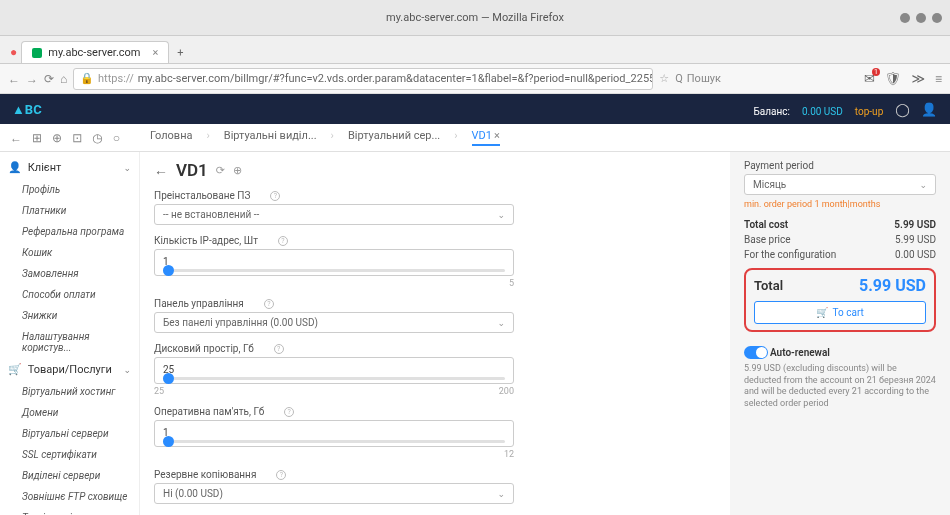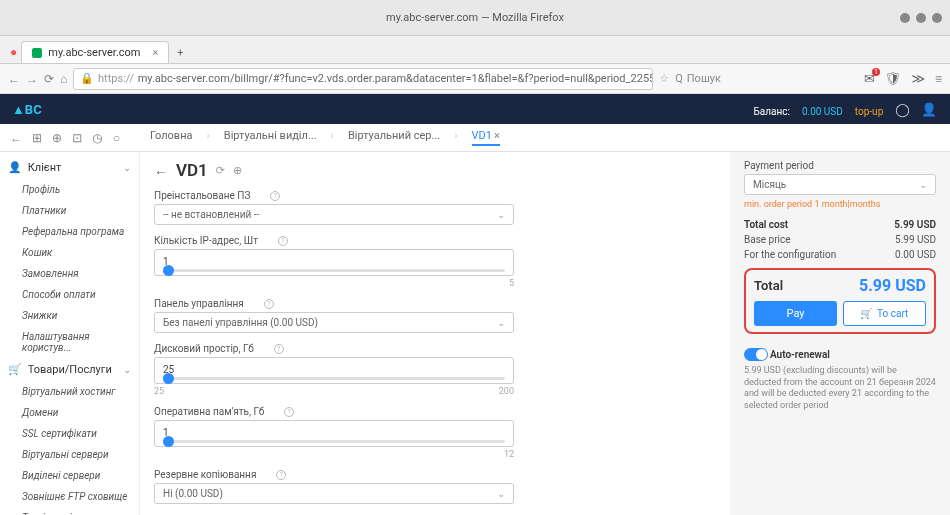--- a/index.html
+++ b/index.html
@@ -183,22 +183,22 @@
     <div class="side-item">Знижки</div>
     <div class="side-item">Налаштування користув...</div>
 
     <div class="side-section">
       <span>🛒</span>
       <span>Товари/Послуги</span>
       <span class="chev">⌄</span>
     </div>
     <div class="side-item">Віртуальний хостинг</div>
     <div class="side-item">Домени</div>
+    <div class="side-item">Віртуальні сервери</div>
     <div class="side-item">SSL сертифікати</div>
-    <div class="side-item">Віртуальні сервери</div>
     <div class="side-item">Виділені сервери</div>
     <div class="side-item">Зовнішнє FTP сховище</div>
     <div class="side-item">Технічна підтримка</div>
 
   </div>
 
   <div class="content">
     <div class="page-title">
       <span class="back">←</span>
       <h2>VD1</h2>
@@ -320,21 +320,20 @@
         <span>For the configuration</span>
         <span>0.00 USD</span>
       </div>
 
     <div class="total-box">
       <div class="total-row">
         <span class="total-label">Total</span>
         <span class="total-val">5.99 USD</span>
       </div>
       <div class="btn-row">
-        <button class="btn-pay">Pay</button>
         <button class="btn-cart">
             <span>🛒</span>
             <span>To cart</span>
           </button>
       </div>
     </div>
 
     <div class="auto-renew">
       <div class="toggle-row">
         <div class="toggle"></div>

